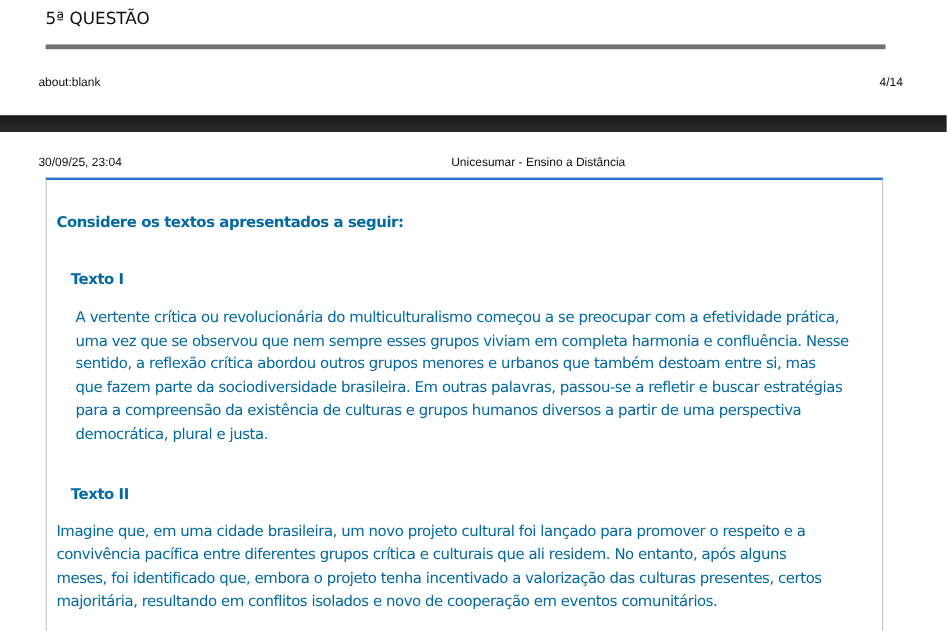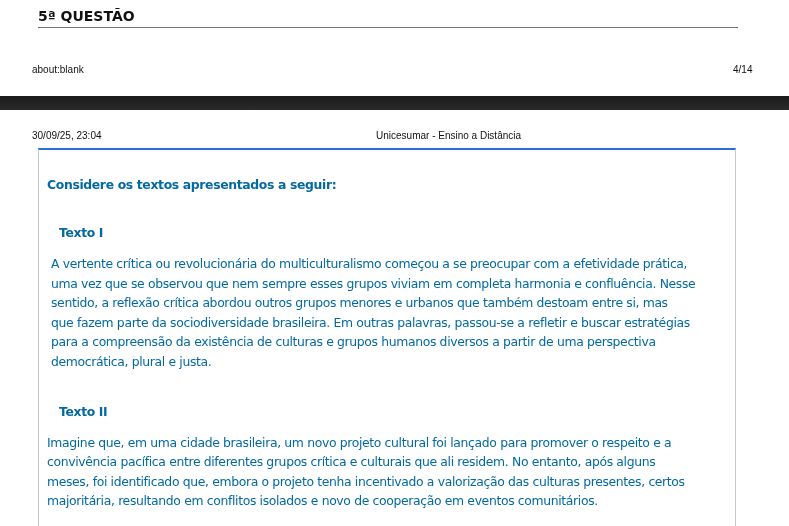--- a/index.html
+++ b/index.html
@@ -6,22 +6,22 @@
   body {
     width: 789px; height: 526px; overflow: hidden;
     background: #ffffff; position: relative;
     font-family: "DejaVu Sans", sans-serif;
     color: #1a1a1a;
   }
   .q-title {
     position: absolute; left: 38px; top: 7px; width: 700px;
     font-family: "DejaVu Sans", sans-serif;
     font-size: 14px; color: #111;
-    border-bottom: 1px solid #737373;
-    padding-bottom: 2px; height: 18px; line-height: 18px; font-weight: bold;
+    border-bottom: 4px solid #737373;
+    padding-bottom: 12px; height: 18px; line-height: 18px;
   }
   .print-footer {
     position: absolute; top: 64px; left: 0; width: 789px;
     font-family: "Liberation Sans", sans-serif; font-size: 10px; color: #111;
   }
   .print-footer .left { position: absolute; left: 32px; }
   .print-footer .right { position: absolute; left: 733px; }
   .page-gap {
     position: absolute; left: 0; top: 96px; width: 789px; height: 14px;
     background: linear-gradient(#1b1b1b, #2a2a2a);
@@ -40,21 +40,21 @@
     box-sizing: border-box;
   }
   .content {
     position: absolute; left: 8px; top: 26px; width: 680px;
     font-family: "DejaVu Sans", sans-serif; font-size: 12.4px; color: #0369a1;
     letter-spacing: -0.35px;
   }
   .intro { font-weight: bold; line-height: 18px; margin: 0; }
   .heading { font-weight: bold; line-height: 18px; margin: 12px; }
   .h1 { margin-top: 30px; }
-  .para { line-height: 19.6px; margin: 11px 0 0 4px; }
+  .para { line-height: 19.6px; margin: 11px 0 0 16px; }
   .h2 { margin-top: 31px; }
   .para2 { line-height: 19.6px; margin: 1px 0 0 0; }
   .line { display: block; white-space: nowrap; }
 </style>
 </head>
 <body>
 
 <div class="q-title">5ª QUESTÃO</div>
 
 <div class="print-footer">

